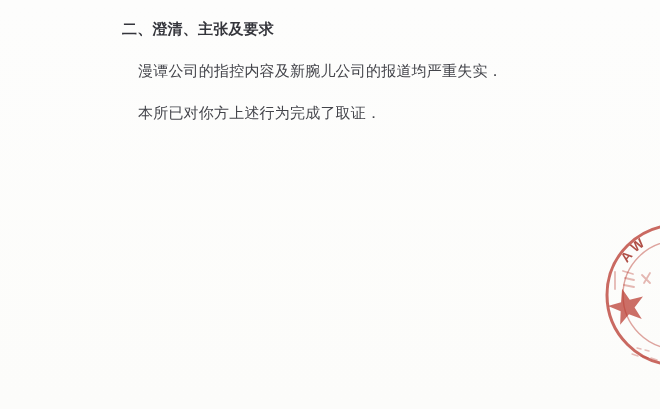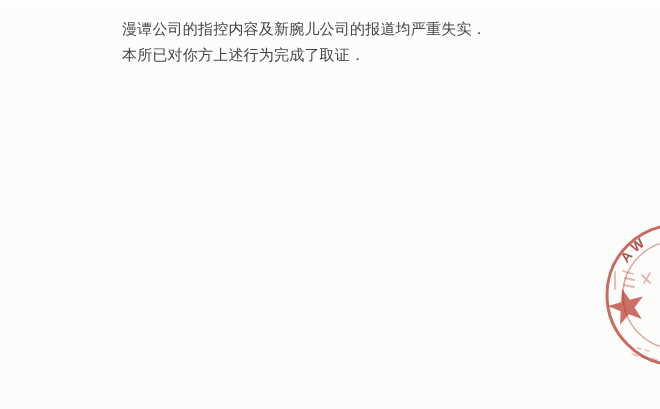--- a/index.html
+++ b/index.html
@@ -22,21 +22,21 @@
     color: #43444a;
     text-align: justify;
     letter-spacing: 0.2px;
   }
   .doc .heading {
     font-weight: bold;
     color: #34353b;
     text-indent: 2em;
   }
   .doc p {
-    margin: 0;
+    margin: 16px;
     text-indent: 2em;
   }
   .seal {
     position: absolute;
     left: 585px; top: 215px;
     overflow: visible;
   }
   .seal * { pointer-events: none; }
   .seal-letters {
     font-family: "Liberation Sans", "DejaVu Sans", sans-serif;
@@ -44,20 +44,21 @@
     font-size: 13.5px;
     letter-spacing: 4px;
   }
 </style>
 </head>
 <body>
 
 <div class="page">
 
   <div class="doc">
+    <div class="heading">二、澄清、主张及要求</div>
     <p>漫谭公司的指控内容及新腕儿公司的报道均严重失实．</p>
     <p>本所已对你方上述行为完成了取证．</p>
   </div>
 
   <svg class="seal" width="100" height="170" viewBox="0 0 100 170" xmlns="http://www.w3.org/2000/svg">
     <defs>
       <path id="sealTextArc" d="M 33 80 A 59 59 0 0 1 92 21" fill="none"></path>
     </defs>
 
     <circle cx="92" cy="80" r="70" fill="none" stroke="#b8382d" stroke-width="3" opacity="0.75"></circle>

